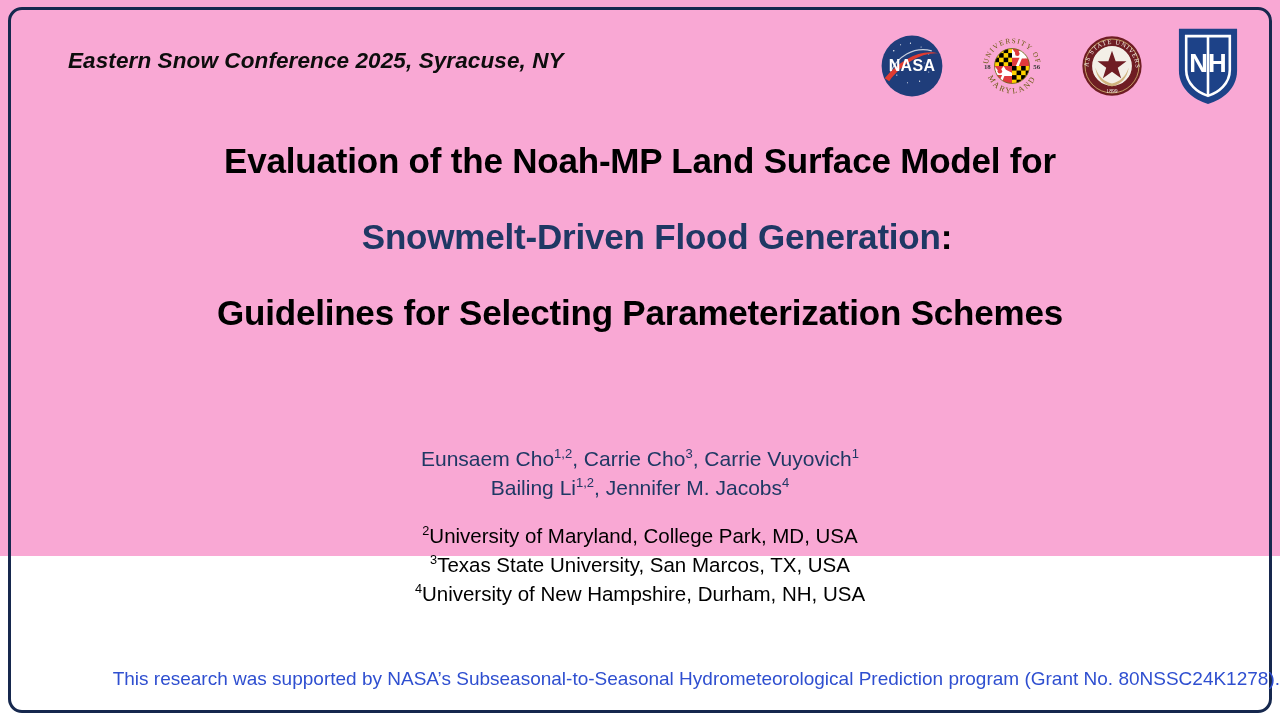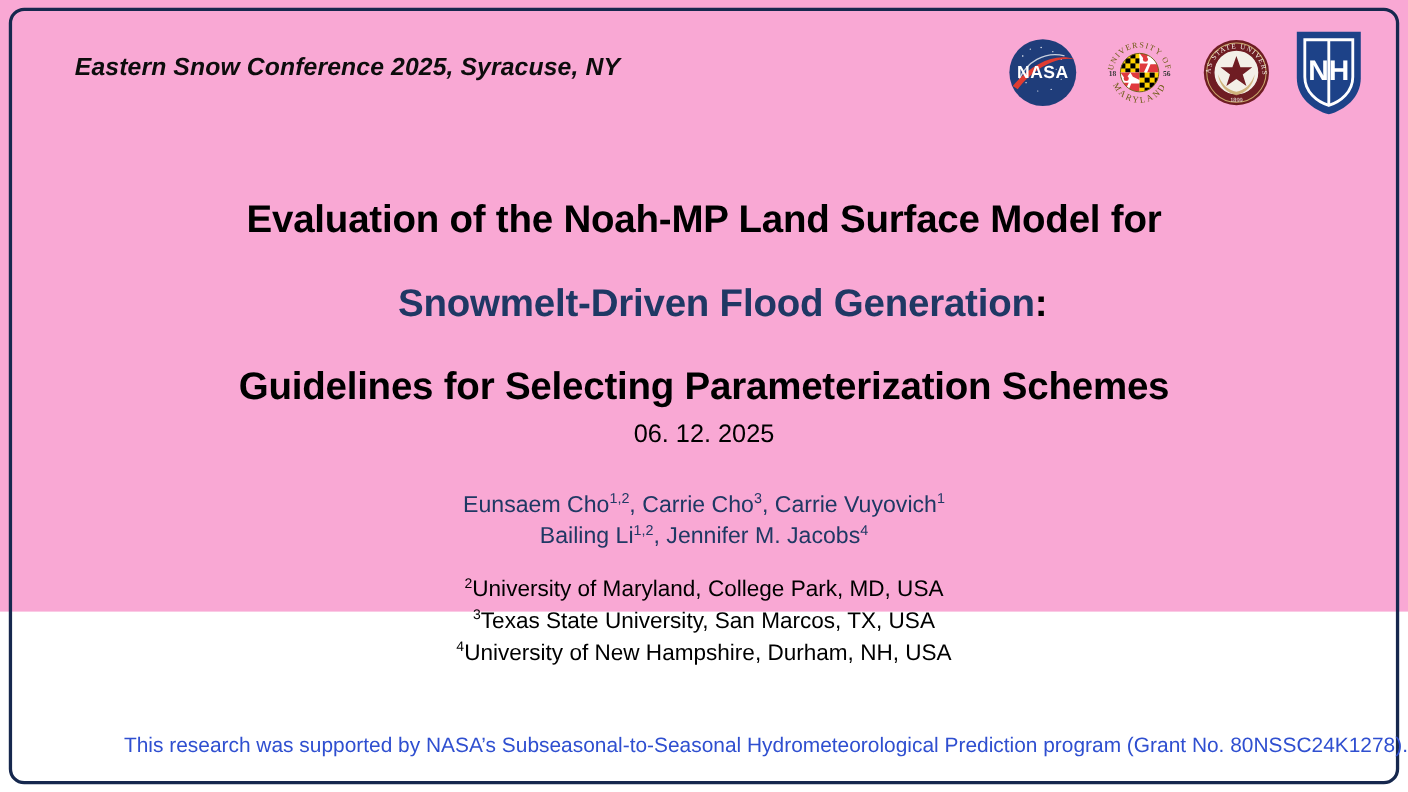--- a/index.html
+++ b/index.html
@@ -51,34 +51,33 @@
     white-space: nowrap;
   }
 
   
   .logo-strip {
     position: absolute;
     right: 38px;
     top: 24px;
     display: flex;
     align-items: center;
-    gap: 12px;
+    gap: 24px;
   }
   .logo {
     display: block;
   }
 
   
   .title-block {
     position: absolute;
     left: 0;
     top: 143px;
     width: 1280px;
     text-align: center;
-    margin-top: 39px;
   }
   .title-line {
     font-size: 35px;
     font-weight: bold;
     color: #000000;
     line-height: 1.0;
     white-space: nowrap;
     letter-spacing: -0.2px;
   }
   .title-line.l1 { margin-bottom: 41px; }
@@ -264,21 +263,20 @@
     </span>
 
   </div>
 
   <div class="title-block">
     <div class="title-line l1">Evaluation of the Noah-MP Land Surface Model for</div>
     <div class="title-line l2"><span class="title-accent">Snowmelt-Driven Flood Generation</span><span class="title-colon">:</span></div>
     <div class="title-line l3">Guidelines for Selecting Parameterization Schemes</div>
   </div>
 
-  <div class="date-line">06. 12. 2025</div>
 
   <div class="authors">
     <div><span class="author-lead">Eunsaem Cho</span><sup>1,2</sup><span>, </span><span>Carrie Cho</span><sup>3</sup><span>, </span><span>Carrie Vuyovich</span><sup>1</sup></div>
 
     <div><span>Bailing Li</span><sup>1,2</sup><span>, </span><span>Jennifer M. Jacobs</span><sup>4</sup></div>
   </div>
 
   <div class="affiliations">
     <div><sup>2</sup><span>University of Maryland, College Park, MD, USA</span></div>
     <div><sup>3</sup><span>Texas State University, San Marcos, TX, USA</span></div>

